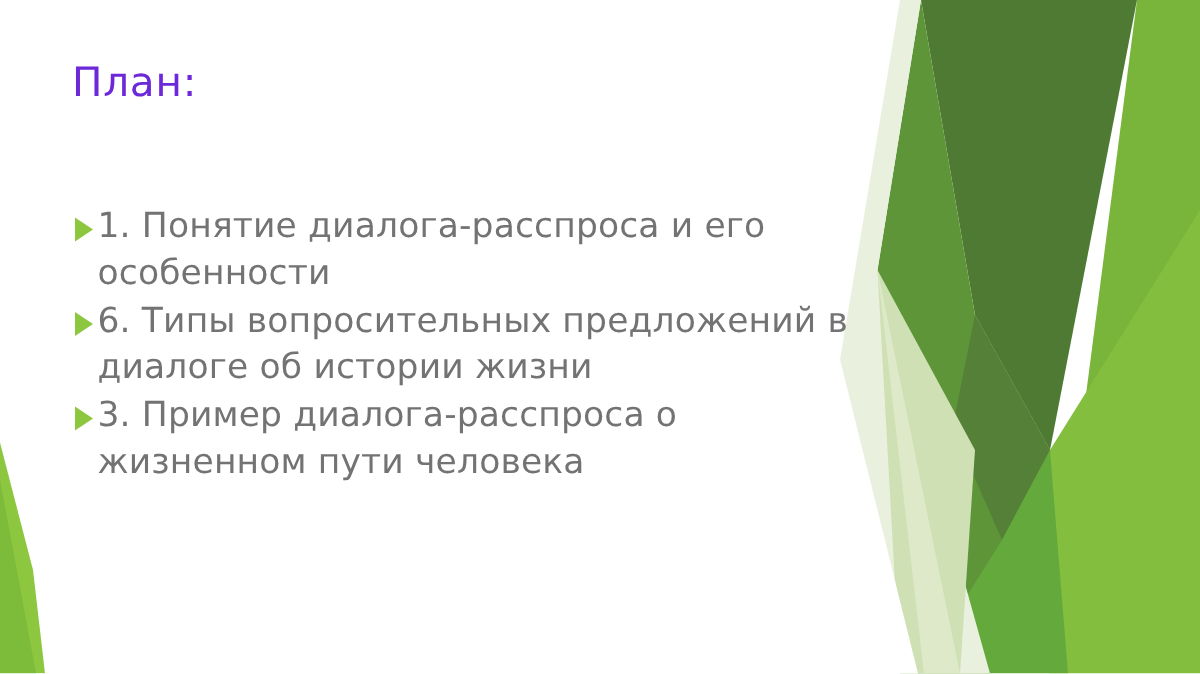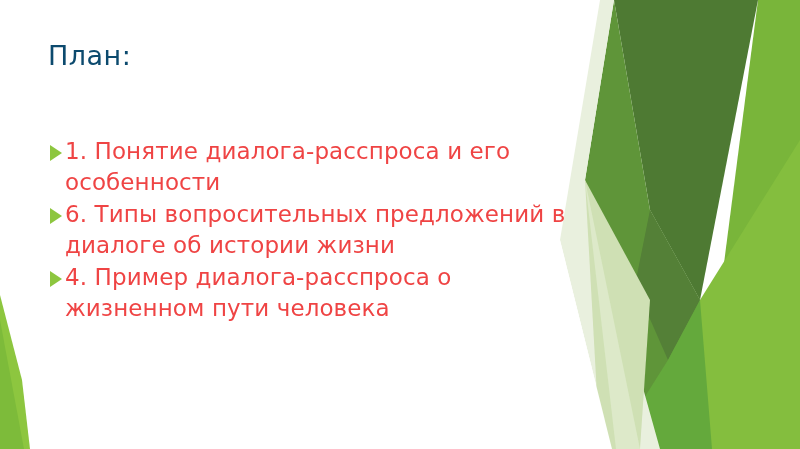--- a/index.html
+++ b/index.html
@@ -24,21 +24,21 @@
     pointer-events: none;
   }
   .title {
     position: absolute;
     left: 48px;
     top: 40px;
     font-family: "DejaVu Sans", sans-serif;
     font-size: 27px;
     font-weight: 400;
     letter-spacing: 0.5px;
-    color: #0c4a6e;
+    color: #6d28d9;
     white-space: nowrap;
   }
   .bullets {
     position: absolute;
     left: 50px;
     top: 136px;
     width: 545px;
   }
   .bullet-row {
     display: flex;
@@ -53,21 +53,21 @@
     border-bottom: 8px solid transparent;
     border-left: 12px solid #8DC63F;
     margin-top: 9px;
     margin-right: 3px;
   }
   .bullet-text {
     flex: 1 1 auto;
     font-family: "DejaVu Sans", sans-serif;
     font-size: 23px;
     line-height: 1.33;
-    color: #ef4444;
+    color: #737373;
     letter-spacing: 0.1px;
   }
 </style>
 </head>
 <body>
 
 <div id="slide">
 
   <svg id="decor-right" viewBox="0 0 800 449" preserveAspectRatio="none">
     <polygon points="800,0 800,449 700,449 758,0" fill="#79B53A"></polygon>
@@ -96,17 +96,17 @@
       <span class="bullet-text">1. Понятие диалога-расспроса и его особенности</span>
     </div>
 
     <div class="bullet-row">
       <span class="bullet-marker"></span>
       <span class="bullet-text">6. Типы вопросительных предложений в диалоге об истории жизни</span>
     </div>
 
     <div class="bullet-row">
       <span class="bullet-marker"></span>
-      <span class="bullet-text">4. Пример диалога-расспроса о жизненном пути человека</span>
+      <span class="bullet-text">3. Пример диалога-расспроса о жизненном пути человека</span>
     </div>
 
   </div>
 </div>
 
 </body></html>

